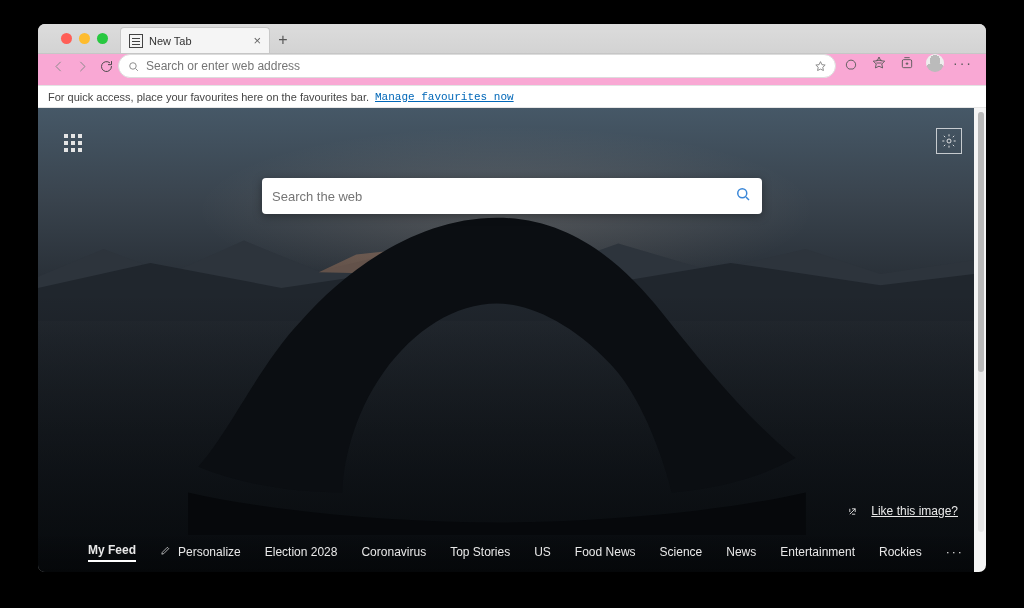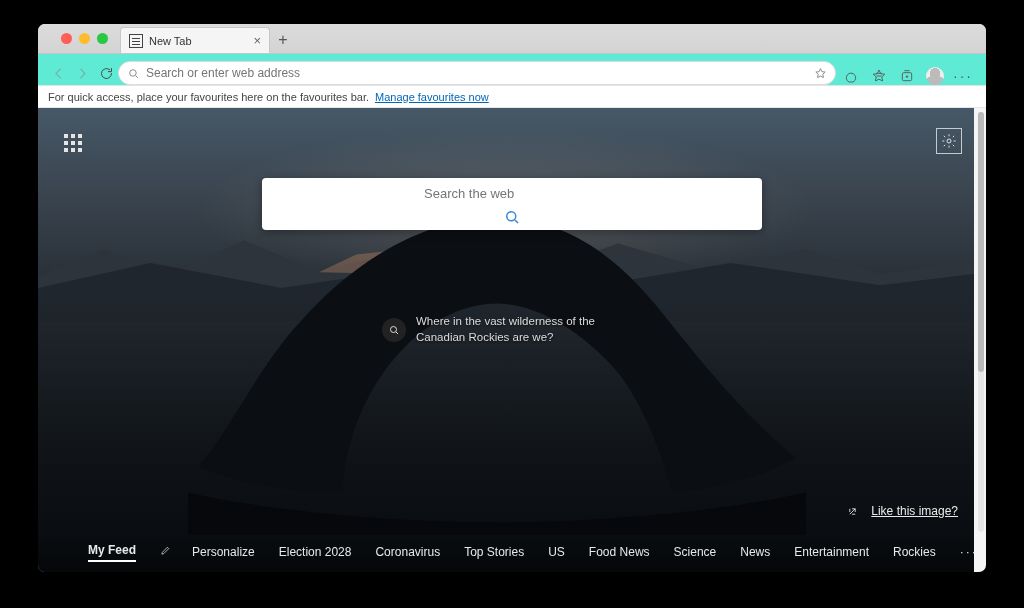--- a/index.html
+++ b/index.html
@@ -41,22 +41,22 @@
     padding: 0 8px; gap: 6px;
     font-size: 11px; color: #333;
   }
   .tab .page-icon { width: 14px; height: 14px; border: 1px solid #444; display:inline-block; position:relative; }
   .tab .page-icon::after{content:"";position:absolute;top:3px;left:2px;width:8px;height:1px;background:#444;box-shadow:0 3px 0 #444,0 6px 0 #444;}
   .tab .x { margin-left: auto; font-size: 13px; color: #666; line-height:1; }
   .newtab { width: 26px; height: 26px; display:flex;align-items:center;justify-content:center;font-size:16px;color:#555; }
 
   
   .toolbar {
-    height: 32px; background:#5eead4;
-    display:flex; align-items:flex-end; padding:0 8px; gap:0;
+    height: 32px; background:#f9a8d4;
+    display:flex; align-items:flex-start; padding:0 8px; gap:0;
     border-bottom:1px solid #e3e3e3;
   }
   .nav-btn { width:24px;height:24px;display:flex;align-items:center;justify-content:center;color:#8a8a8a;border-radius:3px; }
   .nav-btn.enabled{ color:#4a4a4a; }
   .nav-btn svg{ width:15px;height:15px;stroke:currentColor;fill:none;stroke-width:1.6;stroke-linecap:round;stroke-linejoin:round;}
   .omnibox {
     flex:1; height:24px;
     background:#fff; border:1px solid #dcdcdc; border-radius:12px;
     display:flex; align-items:center; padding:0 8px; gap:6px;
   }
@@ -67,21 +67,21 @@
   .rt-icons .ic{width:18px;height:18px;display:flex;align-items:center;justify-content:center; color:#5a5a5a;}
   .rt-icons svg{width:16px;height:16px;stroke:currentColor;fill:none;stroke-width:1.4;}
   .avatar{width:18px;height:18px;border-radius:50%;background:radial-gradient(circle at 50% 35%,#bbb 0 35%,transparent 36%),radial-gradient(circle at 50% 120%,#bbb 0 55%,transparent 56%);background-color:#eee;}
   .dots3{letter-spacing:2px;font-size:14px;color:#555;}
 
   
   .favbar{
     height:22px;background:#fff;border-bottom:1px solid #e6e6e6;
     display:flex;align-items:center;padding:0 10px;gap:6px;font-size:11px;color:#444;
   }
-  .favbar a{color:#0067b8;text-decoration:underline;}
+  .favbar a{color:#0067b8;text-decoration:underline;font-family:Liberation Mono, monospace;}
 
   
   .page{ flex:1; position:relative; overflow:hidden; }
   .scrollbar{position:absolute;right:2px;top:4px;bottom:40px;width:6px;border-radius:3px;background:rgba(0,0,0,.06);}
   .scrollbar .thumb{position:absolute;top:0;left:0;right:0;height:62%;background:#b9b9b9;border-radius:3px;}
 
   
   .hero{
     position:absolute; inset:0 12px 0 0;
     background:
@@ -99,24 +99,23 @@
   .driftwood svg{width:100%;height:100%;}
 
   .apps-grid{position:absolute;top:26px;left:26px;width:20px;height:20px;display:grid;grid-template-columns:repeat(3,4px);grid-template-rows:repeat(3,4px);gap:3px;}
   .apps-grid span{background:#e5e5e5;}
 
   .gear{position:absolute;top:20px;right:24px;width:26px;height:26px;border:1px solid rgba(255,255,255,.7);display:flex;align-items:center;justify-content:center;}
   .gear svg{width:16px;height:16px;stroke:#e8e8e8;fill:none;stroke-width:1.4;}
 
   .searchbox{
     position:absolute; top:70px; left:50%; transform:translateX(-50%);
-    width:500px; height:52px; background:#fff; border-radius:4px;
+    width:500px; height:36px; background:#fff; border-radius:4px;
     display:flex; align-items:center; padding:0 10px;
     box-shadow:0 2px 10px rgba(0,0,0,.35);
-    flex-direction:column;
   }
   .searchbox input{flex:1;border:none;outline:none;font-size:13px;color:#333;}
   .searchbox .sbtn{color:#3a87d8;}
   .searchbox .sbtn svg{width:18px;height:18px;stroke:currentColor;fill:none;stroke-width:2;}
 
   .caption{
     position:absolute; top:206px; left:50%; transform:translateX(-50%);
     display:flex; align-items:center; gap:10px; color:#dcdcdc; font-size:11.5px;
     text-shadow:0 1px 2px rgba(0,0,0,.6);
     width:260px;
@@ -132,21 +131,21 @@
   .like svg{width:13px;height:13px;stroke:#eaeaea;fill:none;stroke-width:1.6;}
 
   .feedbar{
     position:absolute; left:0; right:12px; bottom:0; height:40px;
     display:flex; align-items:center; padding:0 50px 0 50px; gap:24px;
     font-size:12px; color:#e8e8e8;
     background:linear-gradient(transparent,rgba(0,0,0,.35));
   }
   .feedbar .item{white-space:nowrap;}
   .feedbar .item.active{border-bottom:2px solid #fff;padding-bottom:3px;font-weight:600;}
-  .feedbar .item.personalize{display:flex;gap:21px;}
+  .feedbar .item.personalize{display:flex;gap:7px;}
   .feedbar .item.personalize svg{width:11px;height:11px;stroke:#e8e8e8;fill:none;stroke-width:1.6;}
   .feedbar .more{letter-spacing:2px;}
   .feedbar .powered{margin-left:auto;color:#c0c0c0;font-size:11px;}
   .feedbar .powered b{color:#e8e8e8;font-weight:600;}
 </style>
 </head>
 <body>
 
 <div class="browser-window">
 
@@ -267,29 +266,20 @@
     <div class="searchbox">
       <input placeholder="Search the web" style="">
       <span class="sbtn">
         <svg viewBox="0 0 24 24">
             <circle cx="11" cy="11" r="6"></circle>
             <path d="M20 20l-4-4"></path>
           </svg>
       </span>
     </div>
 
-    <div class="caption">
-      <span class="circ">
-        <svg viewBox="0 0 24 24">
-            <circle cx="11" cy="11" r="6"></circle>
-            <path d="M20 20l-4-4"></path>
-          </svg>
-      </span>
-      <span class="txt">Where in the vast wilderness of the Canadian Rockies are we?</span>
-    </div>
 
     <div class="like">
       <svg viewBox="0 0 24 24">
           <path d="M7 17L17 7"></path>
           <path d="M7 7l0 6"></path>
           <path d="M7 7l6 0" transform="translate(4 10)"></path>
           <path d="M17 7h-6"></path>
           <path d="M17 7v6"></path>
         </svg>
       <span>Like this image?</span>

